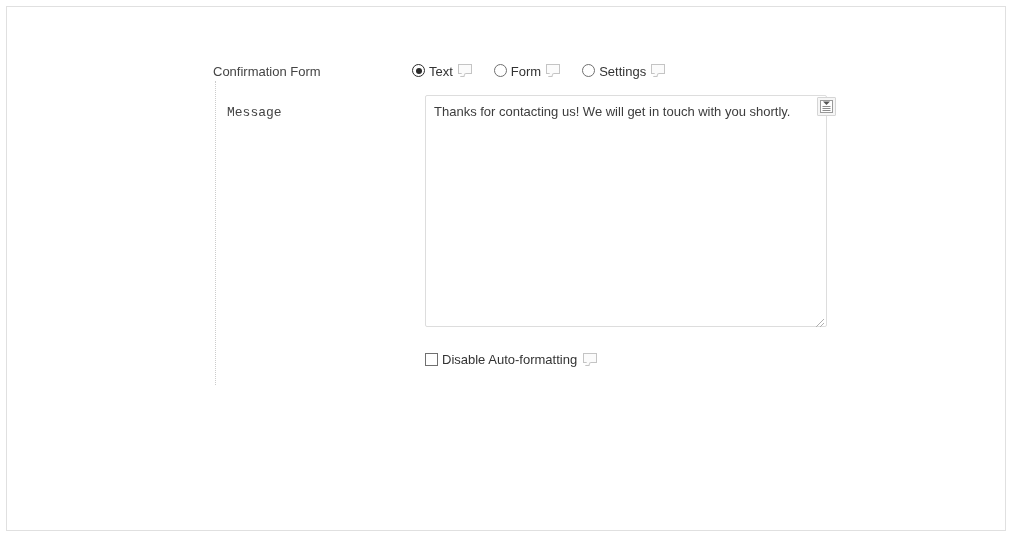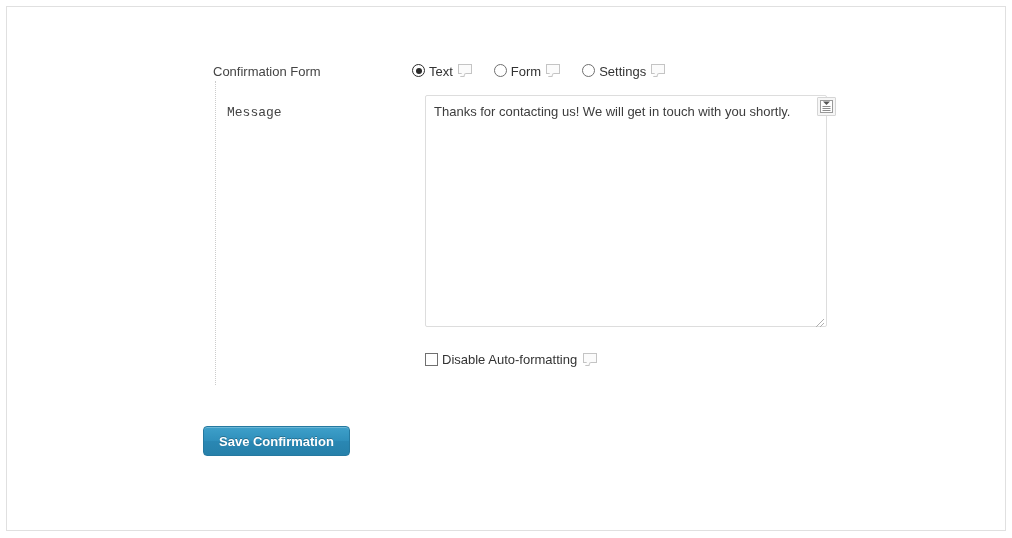--- a/index.html
+++ b/index.html
@@ -327,16 +327,15 @@
         <line x1="4.5" y1="12.5" x2="12.5" y2="12.5" stroke="#8c8c8c" stroke-width="1"></line>
       </svg>
     </div>
 
     <div class="checkbox-row">
       <span class="cb-box"></span>
       <span class="cb-text">Disable Auto-formatting</span>
       <span class="tip-icon"></span>
     </div>
 
-    <button class="save-btn">Save Confirmation</button>
 
   </div>
 </div>
 
 </body></html>

